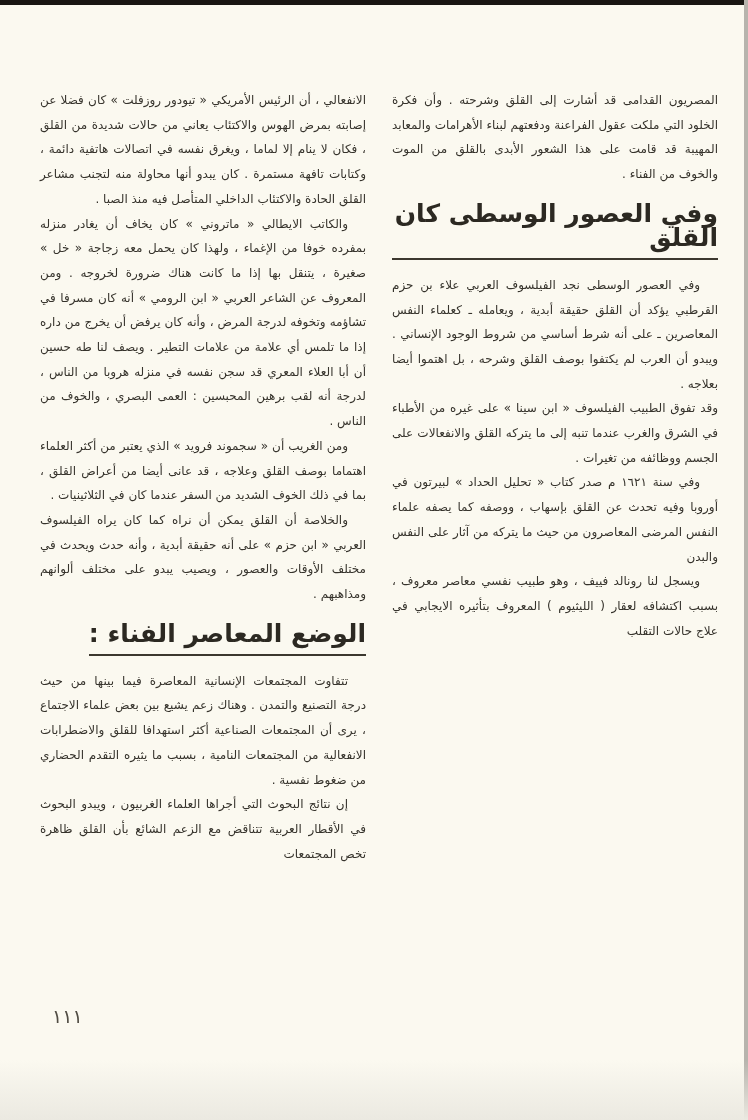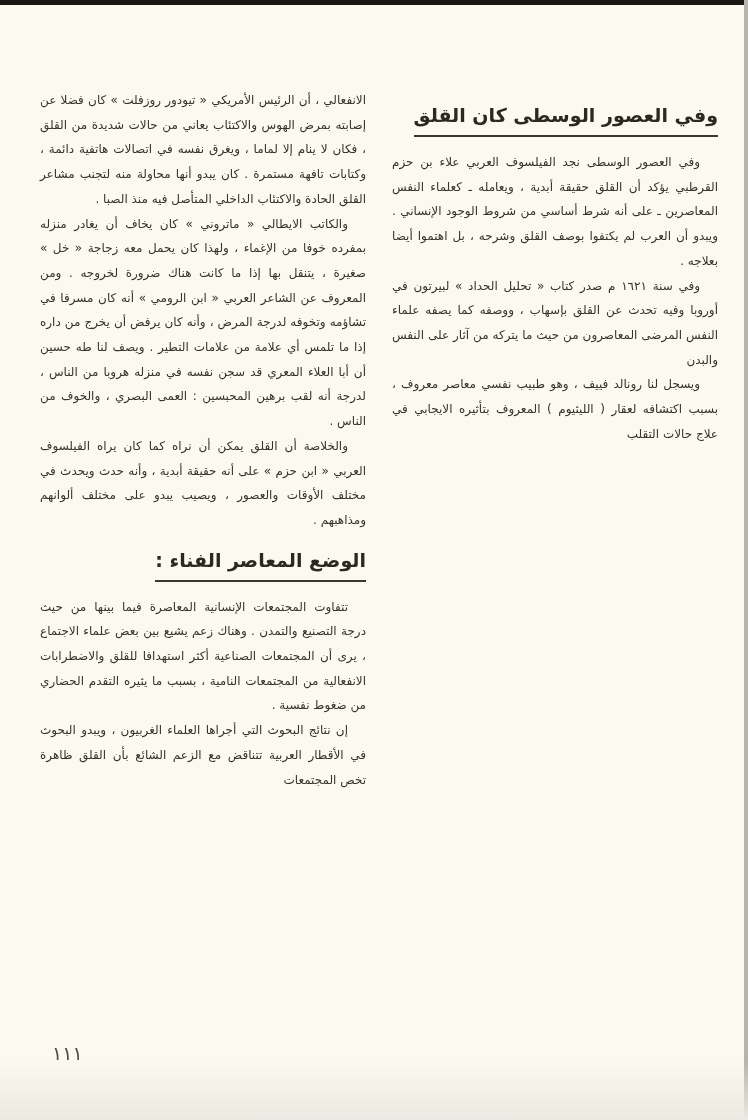--- a/index.html
+++ b/index.html
@@ -36,51 +36,54 @@
     font-size:12px;
     line-height:24.7px;
     text-align:justify;
     color:var(--ink);
   }
   .para.indent{text-indent:18px;}
   .heading{
     margin:15px 0 13px;
     text-align:right;
     font-weight:bold;
-    font-size:19px;
+    font-size:25px;
     line-height:24px;
     color:#2c2922;
   }
   .heading .u{
     display:inline-block;
     padding-bottom:8px;
     border-bottom:2.5px solid #3c382f;
   }
   .page-number{
-    position:absolute;left:52px;top:1042px;
+    position:absolute;left:52px;top:1005px;
     font-size:19px;letter-spacing:3px;color:#514d44;
   }
 </style>
 </head>
 <body>
 
 <div>
   <div class="scan-top"></div>
   <div class="scan-right"></div>
 
   <div class="content">
     <div class="column" id="col-right">
+        <p class="para">المصريون القدامى قد أشارت إلى القلق وشرحته . وأن فكرة الخلود التي ملكت عقول الفراعنة ودفعتهم لبناء الأهرامات والمعابد المهيبة قد قامت على هذا الشعور الأبدى بالقلق من الموت والخوف من الفناء .</p>
         <h2 class="heading"><span class="u">وفي العصور الوسطى كان القلق</span></h2>
         <p class="para indent">وفي العصور الوسطى نجد الفيلسوف العربي علاء بن حزم القرطبي يؤكد أن القلق حقيقة أبدية ، ويعامله ـ كعلماء النفس المعاصرين ـ على أنه شرط أساسي من شروط الوجود الإنساني . ويبدو أن العرب لم يكتفوا بوصف القلق وشرحه ، بل اهتموا أيضا بعلاجه .</p>
+        <p class="para">وقد تفوق الطبيب الفيلسوف « ابن سينا » على غيره من الأطباء في الشرق والغرب عندما تنبه إلى ما يتركه القلق والانفعالات على الجسم ووظائفه من تغيرات .</p>
         <p class="para indent">وفي سنة ١٦٢١ م صدر كتاب « تحليل الحداد » لبيرتون في أوروبا وفيه تحدث عن القلق بإسهاب ، ووصفه كما يصفه علماء النفس المرضى المعاصرون من حيث ما يتركه من آثار على النفس والبدن</p>
         <p class="para indent">ويسجل لنا رونالد فييف ، وهو طبيب نفسي معاصر معروف ، بسبب اكتشافه لعقار ( الليثيوم ) المعروف بتأثيره الايجابي في علاج حالات التقلب</p>
       </div>
     <div class="column" id="col-left">
         <p class="para">الانفعالي ، أن الرئيس الأمريكي « تيودور روزفلت » كان فضلا عن إصابته بمرض الهوس والاكتئاب يعاني من حالات شديدة من القلق ، فكان لا ينام إلا لماما ، ويغرق نفسه في اتصالات هاتفية دائمة ، وكتابات تافهة مستمرة . كان يبدو أنها محاولة منه لتجنب مشاعر القلق الحادة والاكتئاب الداخلي المتأصل فيه منذ الصبا .</p>
         <p class="para indent">والكاتب الايطالي « ماتروني » كان يخاف أن يغادر منزله بمفرده خوفا من الإغماء ، ولهذا كان يحمل معه زجاجة « خل » صغيرة ، يتنقل بها إذا ما كانت هناك ضرورة لخروجه . ومن المعروف عن الشاعر العربي « ابن الرومي » أنه كان مسرفا في تشاؤمه وتخوفه لدرجة المرض ، وأنه كان يرفض أن يخرج من داره إذا ما تلمس أي علامة من علامات التطير . ويصف لنا طه حسين أن أبا العلاء المعري قد سجن نفسه في منزله هروبا من الناس ، لدرجة أنه لقب برهين المحبسين : العمى البصري ، والخوف من الناس .</p>
+        <p class="para indent">ومن الغريب أن « سجموند فرويد » الذي يعتبر من أكثر العلماء اهتماما بوصف القلق وعلاجه ، قد عانى أيضا من أعراض القلق ، بما في ذلك الخوف الشديد من السفر عندما كان في الثلاثينيات .</p>
         <p class="para indent">والخلاصة أن القلق يمكن أن نراه كما كان يراه الفيلسوف العربي « ابن حزم » على أنه حقيقة أبدية ، وأنه حدث ويحدث في مختلف الأوقات والعصور ، ويصيب يبدو على مختلف ألوانهم ومذاهبهم .</p>
         <h2 class="heading"><span class="u">الوضع المعاصر الفناء :</span></h2>
         <p class="para indent">تتفاوت المجتمعات الإنسانية المعاصرة فيما بينها من حيث درجة التصنيع والتمدن . وهناك زعم يشيع بين بعض علماء الاجتماع ، يرى أن المجتمعات الصناعية أكثر استهدافا للقلق والاضطرابات الانفعالية من المجتمعات النامية ، بسبب ما يثيره التقدم الحضاري من ضغوط نفسية .</p>
         <p class="para indent">إن نتائج البحوث التي أجراها العلماء الغربيون ، ويبدو البحوث في الأقطار العربية تتناقض مع الزعم الشائع بأن القلق ظاهرة تخص المجتمعات</p>
       </div>
   </div>
 
   <div class="page-number">١١١</div>
   <div class="scan-bottom-shade"></div>
 </div>

